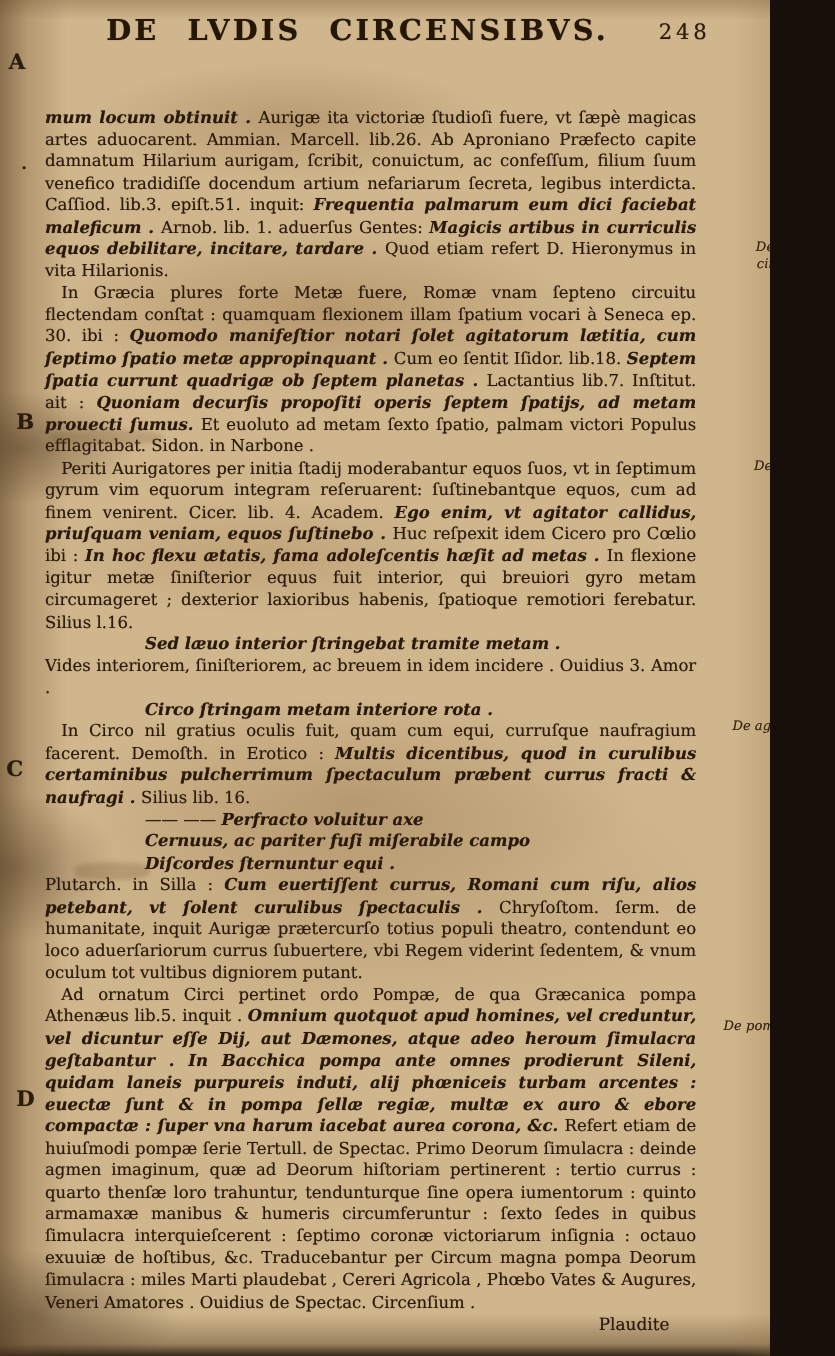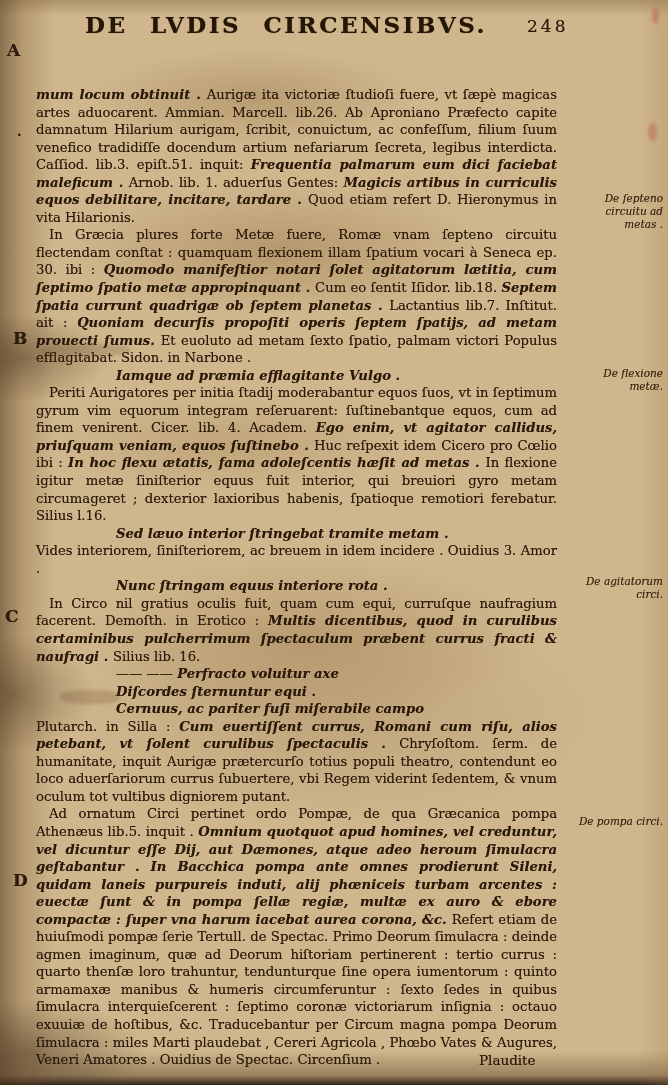--- a/index.html
+++ b/index.html
@@ -1,17 +1,17 @@
 <!DOCTYPE html>
 <html><head>
 <meta charset="utf-8">
 <style>
   html,body{margin:0;padding:0;background:#17100a;}
   .page{
-    position:relative;width:668px;height:1085px;overflow:hidden;
+    position:relative;width:616px;height:1085px;overflow:hidden;
     font-family:"DejaVu Serif","Liberation Serif",serif;
     color:#2a190a;
     background-color:#cfb68c;
     background-image:
       radial-gradient(ellipse 300px 95px at 42% 23%, rgba(122,80,38,.30), transparent 70%),
       radial-gradient(ellipse 330px 120px at 46% 59%, rgba(122,80,38,.24), transparent 70%),
       radial-gradient(ellipse 250px 70px at 34% 41%, rgba(122,80,38,.18), transparent 70%),
       radial-gradient(ellipse 230px 70px at 38% 9%, rgba(118,78,38,.26), transparent 70%),
       radial-gradient(ellipse 360px 150px at 50% 66%, rgba(112,76,40,.16), transparent 75%),
       radial-gradient(ellipse 120px 60px at 3% 33%, rgba(70,46,22,.45), transparent 75%),
@@ -84,29 +84,28 @@
   <span class="margin-letter ml4">D</span>
 
   <div class="margin-note mn0">De ſepteno circuitu ad metas .</div>
   <div class="margin-note mn1">De flexione metæ.</div>
   <div class="margin-note mn2">De agitatorum circi.</div>
   <div class="margin-note mn3">De pompa circi.</div>
 
   <div class="col">
       <div class="para"><span class="seg italic">mum locum obtinuit . </span><span class="seg roman">Aurigæ ita victoriæ ſtudioſi fuere, vt ſæpè magicas artes aduocarent. Ammian. Marcell. lib.26. Ab Aproniano Præfecto capite damnatum Hilarium aurigam, ſcribit, conuictum, ac confeſſum, filium ſuum venefico tradidiſſe docendum artium nefariarum ſecreta, legibus interdicta. Caſſiod. lib.3. epiſt.51. inquit: </span><span class="seg italic">Frequentia palmarum eum dici faciebat maleficum . </span><span class="seg roman">Arnob. lib. 1. aduerſus Gentes: </span><span class="seg italic">Magicis artibus in curriculis equos debilitare, incitare, tardare . </span><span class="seg roman">Quod etiam refert D. Hieronymus in vita Hilarionis.</span></div>
       <div class="para indent"><span class="seg roman">In Græcia plures forte Metæ fuere, Romæ vnam ſepteno circuitu flectendam conſtat : quamquam flexionem illam ſpatium vocari à Seneca ep. 30. ibi : </span><span class="seg italic">Quomodo manifeſtior notari ſolet agitatorum lætitia, cum ſeptimo ſpatio metæ appropinquant . </span><span class="seg roman">Cum eo ſentit Iſidor. lib.18. </span><span class="seg italic">Septem ſpatia currunt quadrigæ ob ſeptem planetas . </span><span class="seg roman">Lactantius lib.7. Inſtitut. ait : </span><span class="seg italic">Quoniam decurſis propoſiti operis ſeptem ſpatijs, ad metam prouecti ſumus. </span><span class="seg roman">Et euoluto ad metam ſexto ſpatio, palmam victori Populus efflagitabat. Sidon. in Narbone .</span></div>
-      <div class="verse-line"><span class="seg italic">Iamque ad præmia efflagitante Vulgo .</span></div>
       <div class="para indent"><span class="seg roman">Periti Aurigatores per initia ſtadij moderabantur equos ſuos, vt in ſeptimum gyrum vim equorum integram reſeruarent: ſuſtinebantque equos, cum ad finem venirent. Cicer. lib. 4. Academ. </span><span class="seg italic">Ego enim, vt agitator callidus, priuſquam veniam, equos ſuſtinebo . </span><span class="seg roman">Huc reſpexit idem Cicero pro Cœlio ibi : </span><span class="seg italic">In hoc flexu ætatis, fama adoleſcentis hæſit ad metas . </span><span class="seg roman">In flexione igitur metæ ſiniſterior equus fuit interior, qui breuiori gyro metam circumageret ; dexterior laxioribus habenis, ſpatioque remotiori ferebatur. Silius l.16.</span></div>
       <div class="verse-line"><span class="seg italic">Sed læuo interior ſtringebat tramite metam .</span></div>
       <div class="para"><span class="seg roman">Vides interiorem, ſiniſteriorem, ac breuem in idem incidere . Ouidius 3. Amor .</span></div>
-      <div class="verse-line"><span class="seg italic">Nunc ſtringam equus interiore rota .</span></div>
+      <div class="verse-line"><span class="seg italic">Circo ſtringam metam interiore rota .</span></div>
       <div class="para indent"><span class="seg roman">In Circo nil gratius oculis fuit, quam cum equi, curruſque naufragium facerent. Demoſth. in Erotico : </span><span class="seg italic">Multis dicentibus, quod in curulibus certaminibus pulcherrimum ſpectaculum præbent currus fracti &amp; naufragi . </span><span class="seg roman">Silius lib. 16.</span></div>
       <div class="verse-line"><span class="seg roman">—— —— </span><span class="seg italic">Perfracto voluitur axe</span></div>
+      <div class="verse-line"><span class="seg italic">Cernuus, ac pariter fuſi miſerabile campo</span></div>
       <div class="verse-line"><span class="seg italic">Diſcordes ſternuntur equi .</span></div>
-      <div class="verse-line"><span class="seg italic">Cernuus, ac pariter fuſi miſerabile campo</span></div>
       <div class="para"><span class="seg roman">Plutarch. in Silla : </span><span class="seg italic">Cum euertiſſent currus, Romani cum riſu, alios petebant, vt ſolent curulibus ſpectaculis . </span><span class="seg roman">Chryſoſtom. ſerm. de humanitate, inquit Aurigæ prætercurſo totius populi theatro, contendunt eo loco aduerſariorum currus ſubuertere, vbi Regem viderint ſedentem, &amp; vnum oculum tot vultibus digniorem putant.</span></div>
       <div class="para indent"><span class="seg roman">Ad ornatum Circi pertinet ordo Pompæ, de qua Græcanica pompa Athenæus lib.5. inquit . </span><span class="seg italic">Omnium quotquot apud homines, vel creduntur, vel dicuntur eſſe Dij, aut Dæmones, atque adeo heroum ſimulacra geſtabantur . In Bacchica pompa ante omnes prodierunt Sileni, quidam laneis purpureis induti, alij phœniceis turbam arcentes : euectæ ſunt &amp; in pompa ſellæ regiæ, multæ ex auro &amp; ebore compactæ : ſuper vna harum iacebat aurea corona, &amp;c. </span><span class="seg roman">Refert etiam de huiuſmodi pompæ ſerie Tertull. de Spectac. Primo Deorum ſimulacra : deinde agmen imaginum, quæ ad Deorum hiſtoriam pertinerent :  tertio currus :  quarto thenſæ loro trahuntur, tendunturque ſine opera iumentorum :  quinto armamaxæ manibus &amp; humeris circumferuntur : ſexto ſedes in quibus ſimulacra interquieſcerent : ſeptimo coronæ victoriarum inſignia : octauo exuuiæ de hoſtibus, &amp;c. Traducebantur per Circum magna pompa Deorum ſimulacra : miles Marti plaudebat , Cereri Agricola , Phœbo Vates &amp; Augures, Veneri Amatores . Ouidius de Spectac. Circenſium .</span></div>
     </div>
 
   <div class="catchword">Plaudite</div>
 
   <div class="ink-mark mark-a"></div>
   <div class="ink-mark mark-b"></div>
   <div class="ink-mark mark-c"></div>
   <div class="ink-mark mark-d"></div>

